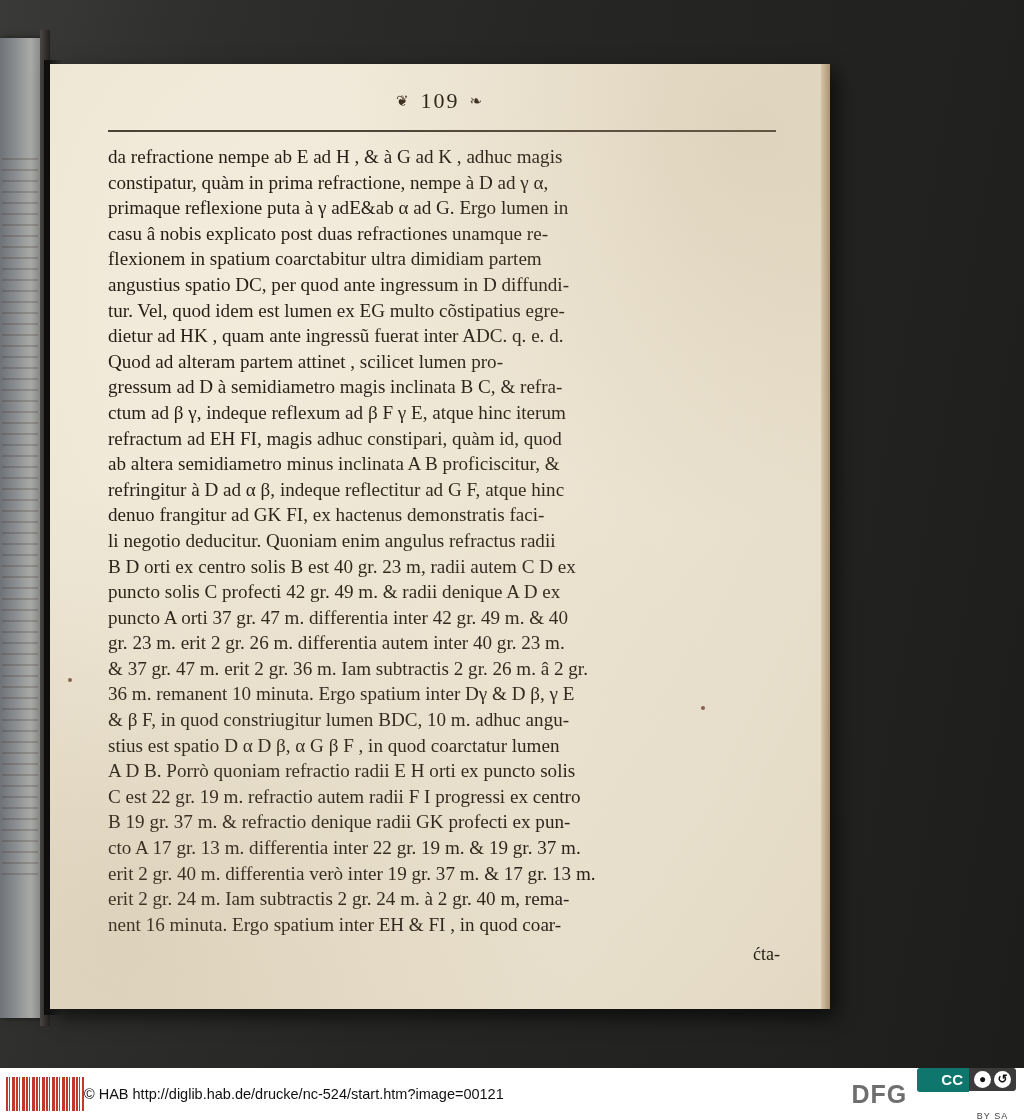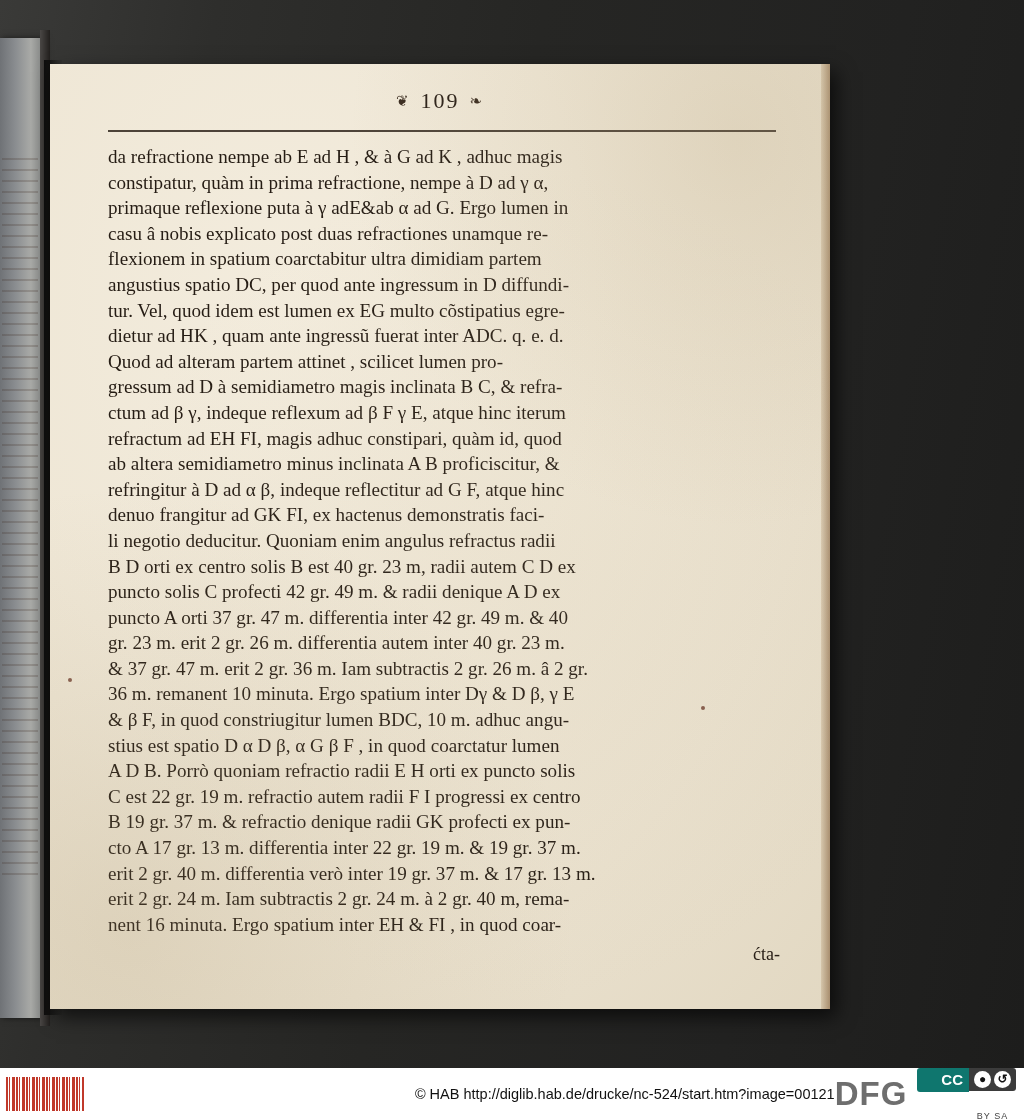--- a/index.html
+++ b/index.html
@@ -182,29 +182,29 @@
       repeating-linear-gradient(90deg,
         #c0392b 0px, #c0392b 2px,
         #ffffff 2px, #ffffff 3px,
         #c0392b 3px, #c0392b 4px,
         #ffffff 4px, #ffffff 6px,
         #c0392b 6px, #c0392b 9px,
         #ffffff 9px, #ffffff 10px);
   }
   .credit {
     flex: 1;
-    text-align: right;
+    text-align: left;
     font-family: "Liberation Sans", sans-serif;
     font-size: 14.5px;
     color: #111;
   }
   .dfg {
     font-family: "Liberation Sans", sans-serif;
     font-weight: bold;
-    font-size: 33px;
+    font-size: 25px;
     color: #6e6e6e;
     letter-spacing: 1px;
     margin-right: 10px;
   }
   .cc-block {
     display: flex;
     align-items: flex-start;
     margin-right: 8px;
   }
   .cc-left {

